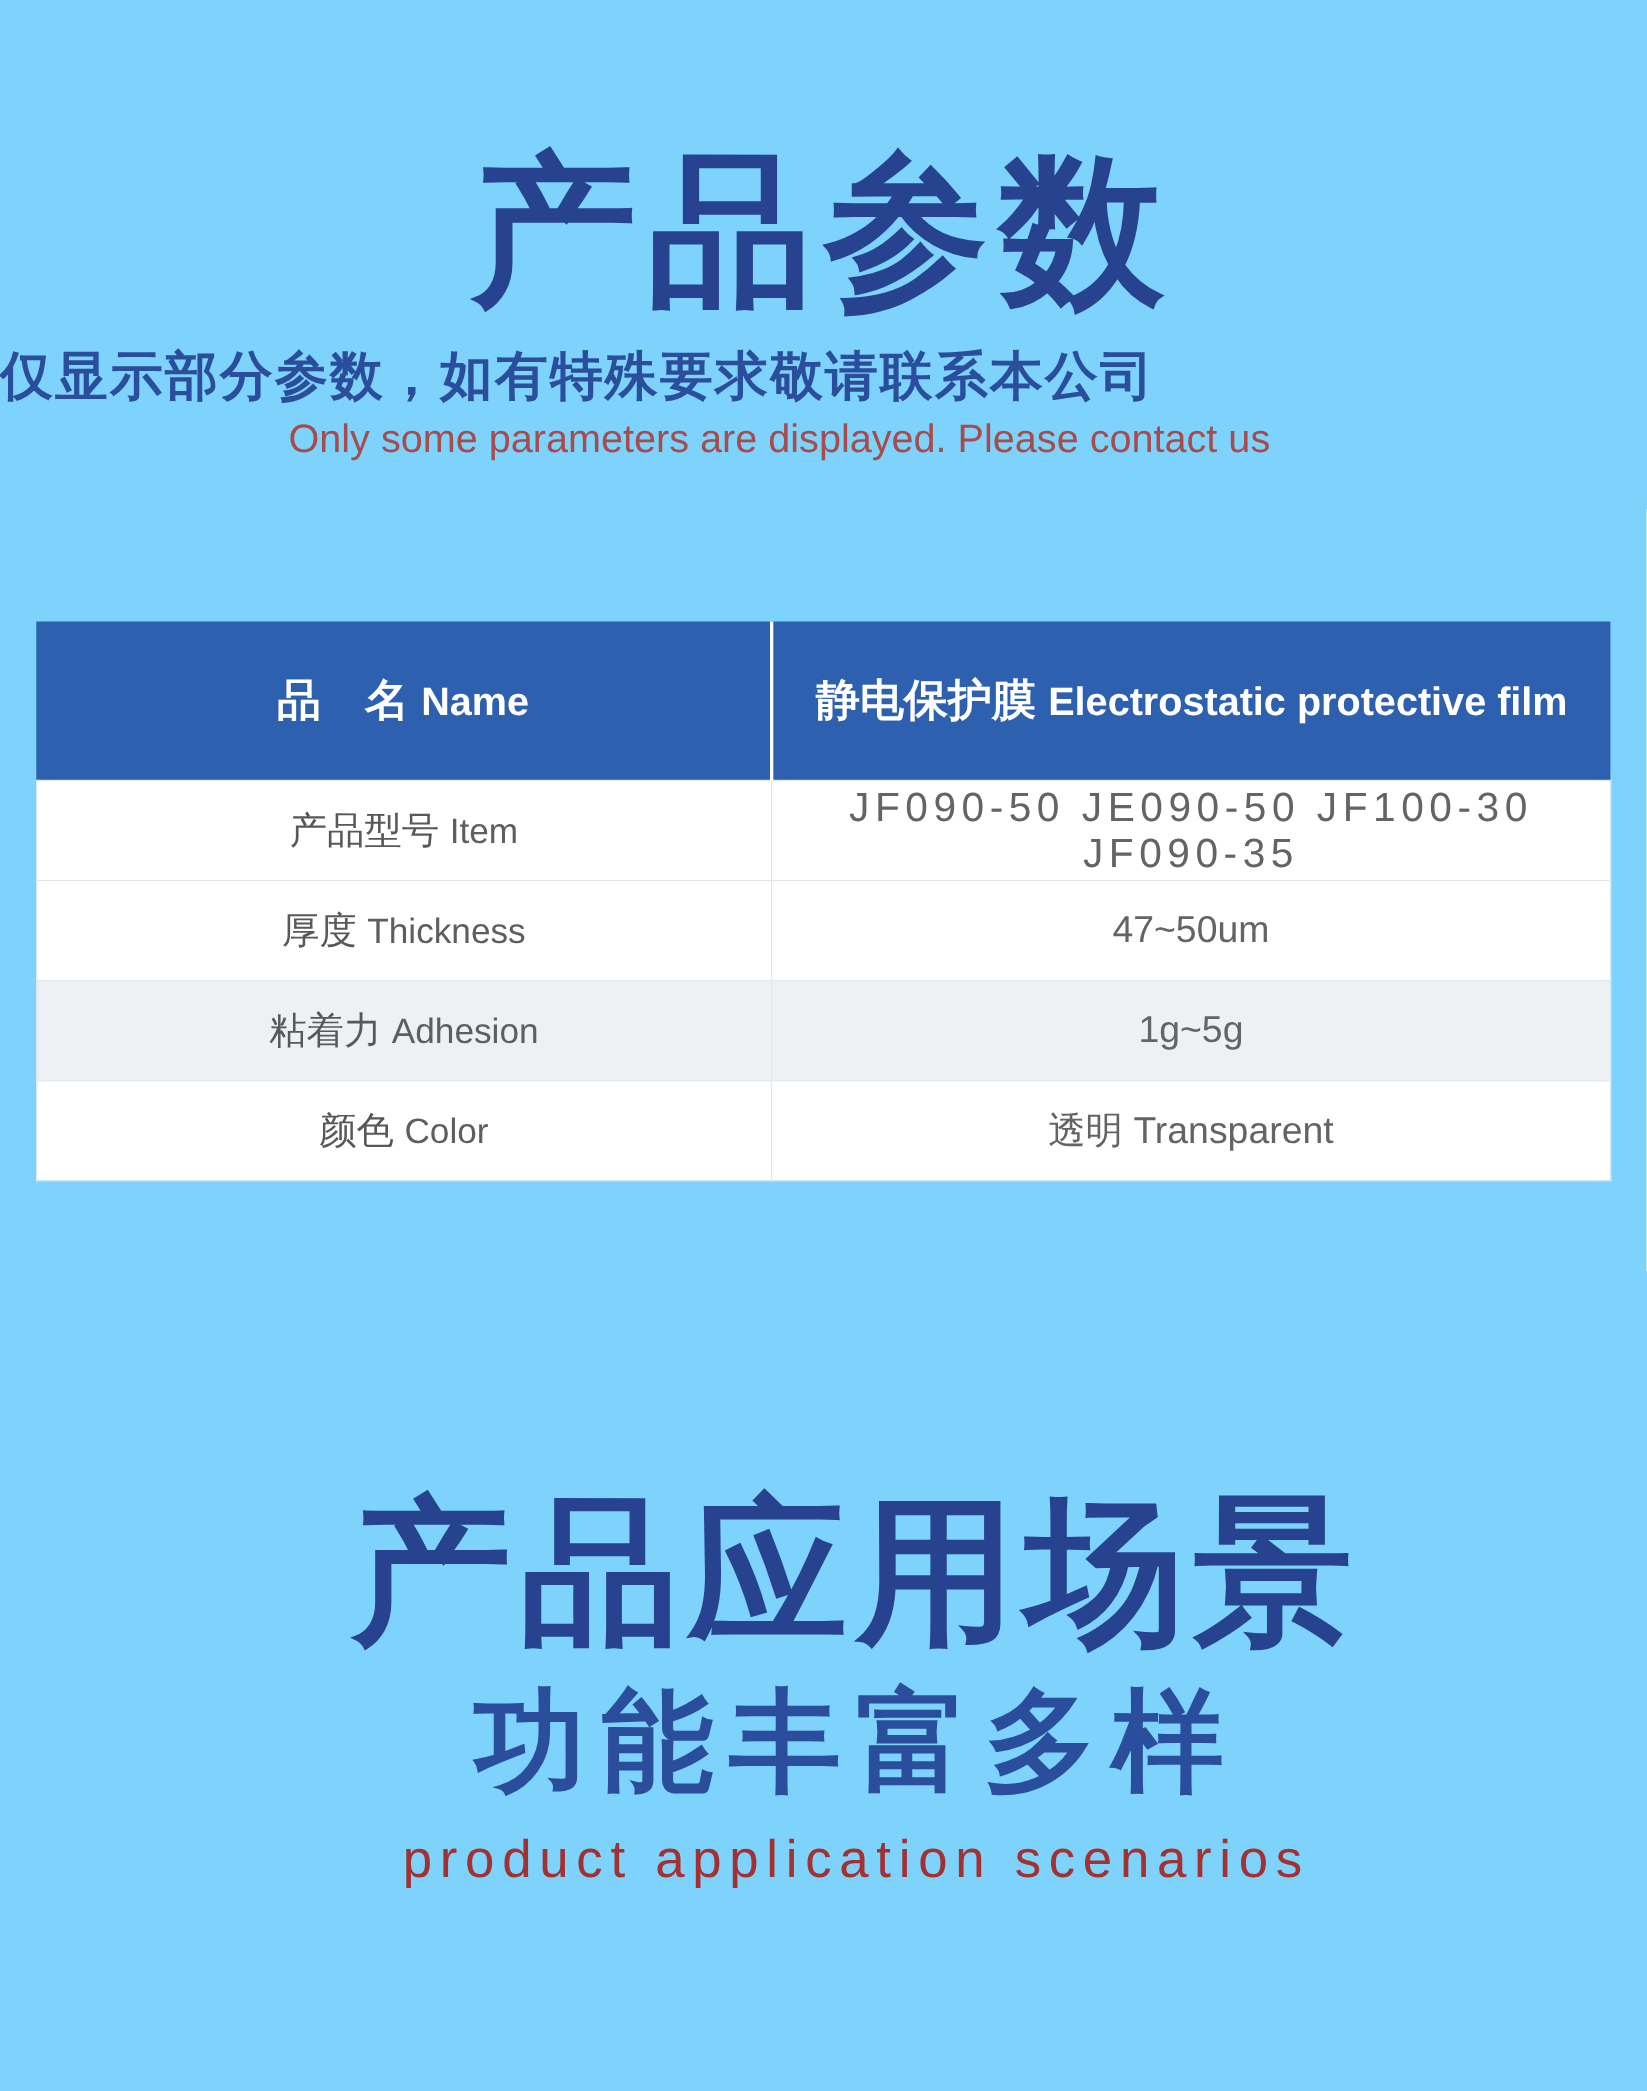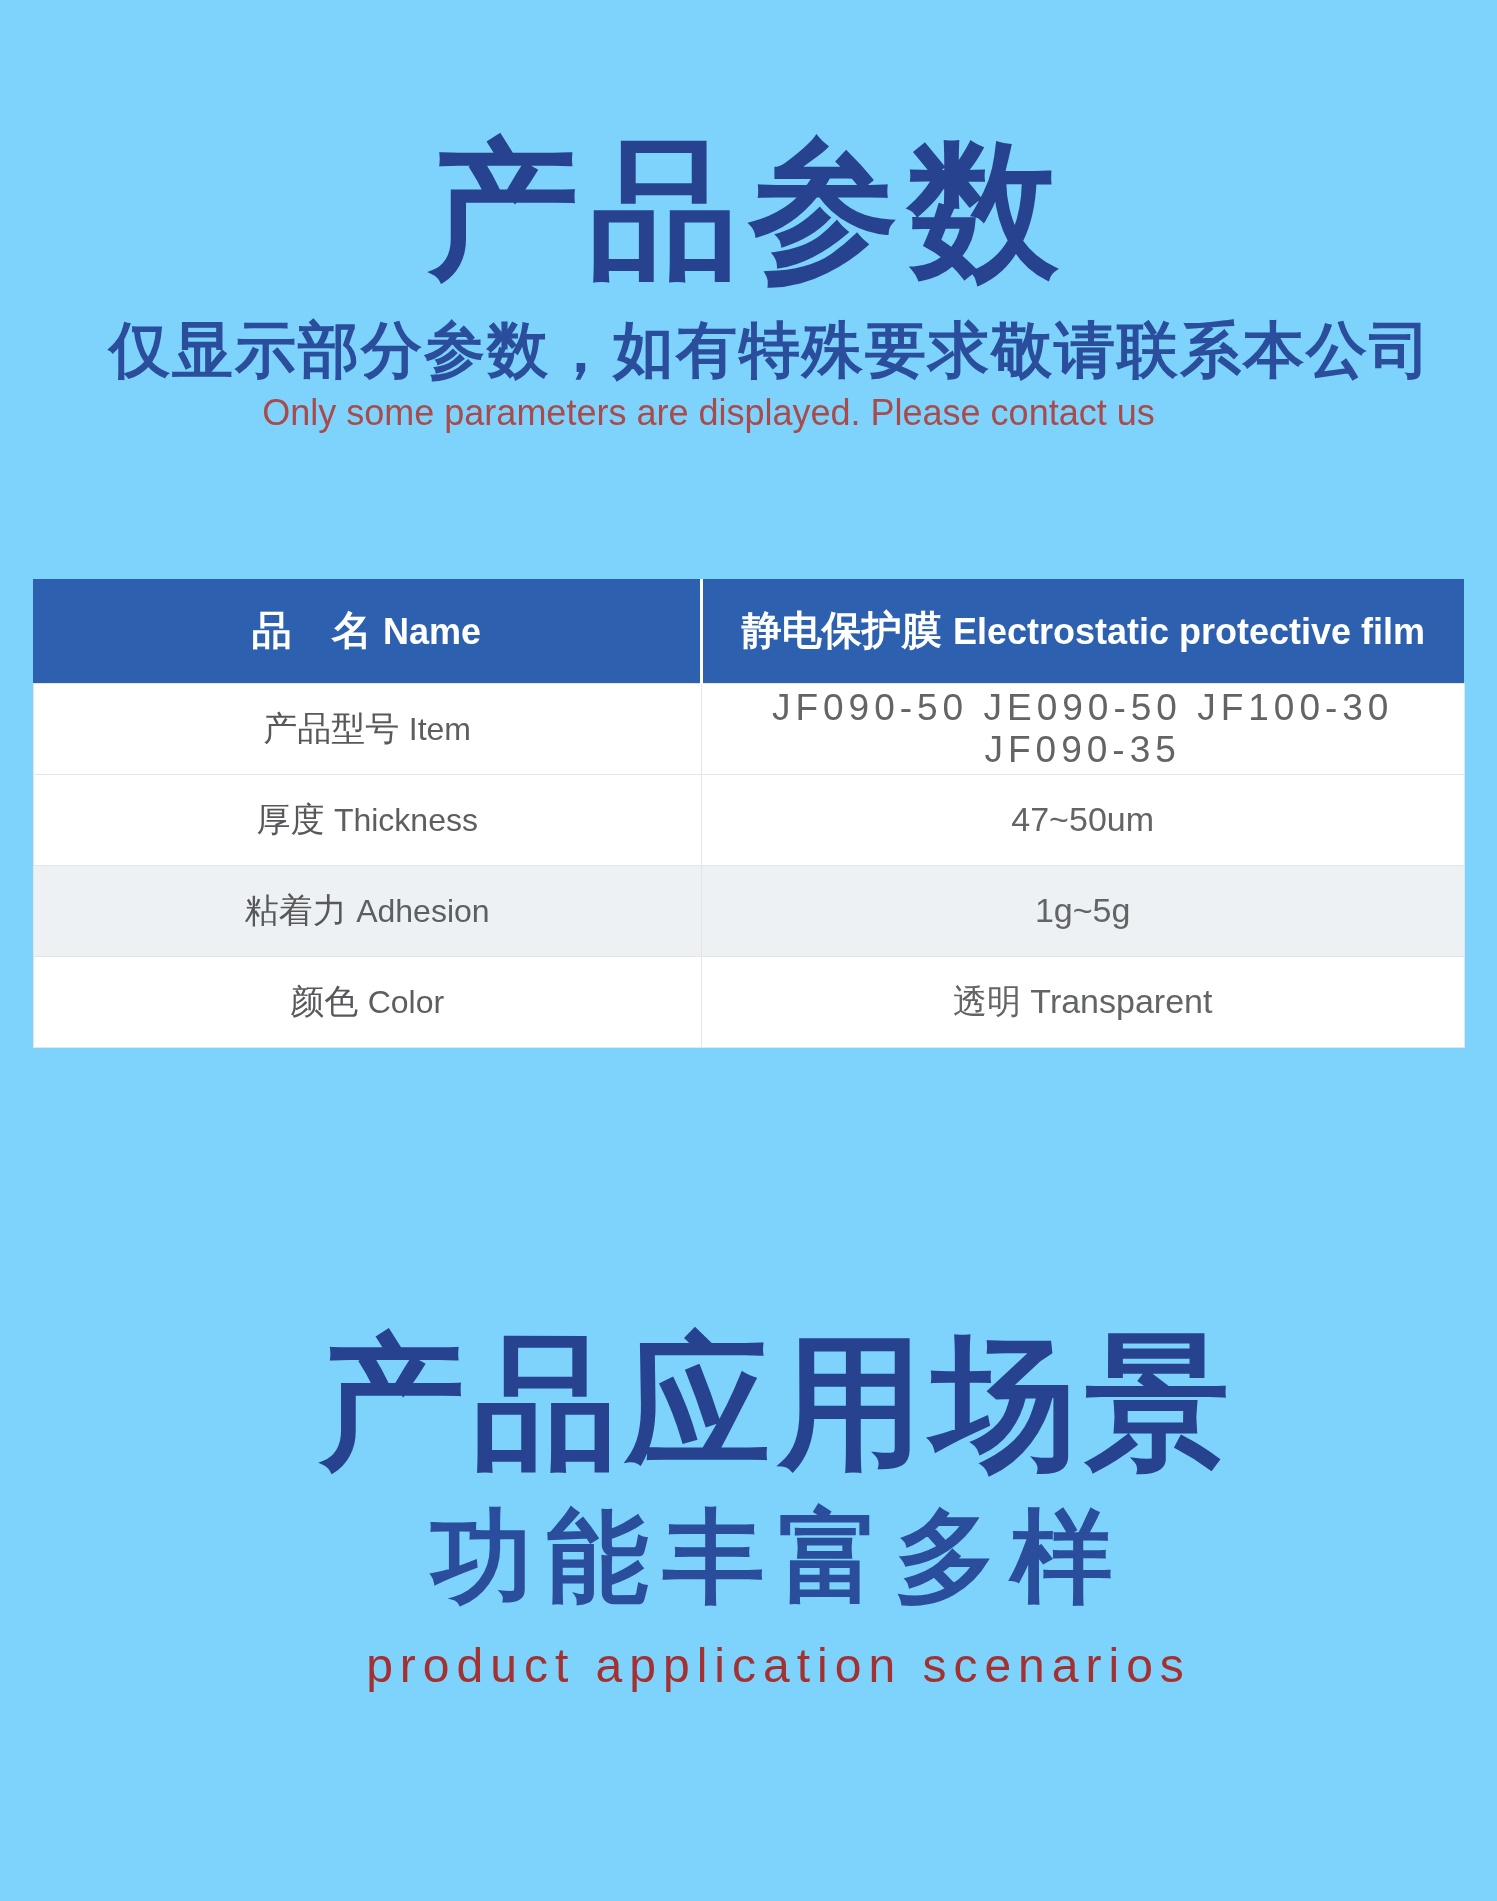--- a/index.html
+++ b/index.html
@@ -23,48 +23,47 @@
     padding-top: 128px;
     text-align: center;
     font-size: 150px;
     line-height: 1.1;
     font-weight: 800;
     color: var(--title-blue, #27438f);
     letter-spacing: 10px;
   }
   .params-subtitle {
     margin: 24px 0 0 0;
-    text-align: center;
-    font-size: 61px;
+    text-align: left;
+    font-size: 48px;
     line-height: 1.1;
     font-weight: 800;
     color: var(--subtitle-blue, #2a4d9c);
     letter-spacing: 2px;
-    padding-left: 44px;
   }
   .params-note {
     margin: 10px 0 0 0;
     text-align: center;
     font-size: 36px;
     line-height: 1.08;
     font-weight: 400;
     color: var(--note-red, #a84b4c);
     transform: translateX(-40px);
   }
 
   
   .params-table {
     width: 1432px;
     margin: 146px auto 0 auto;
     border-collapse: collapse;
     table-layout: fixed;
   }
   .params-table thead th {
     background: var(--header-blue, #2d60ae);
-    height: 104px;
+    height: 144px;
     color: #ffffff;
     font-size: 40px;
     font-weight: 700;
     text-align: center;
     vertical-align: middle;
     border: none;
     padding: 0;
   }
   .params-table thead th.col-name {
     width: 46.6%;

